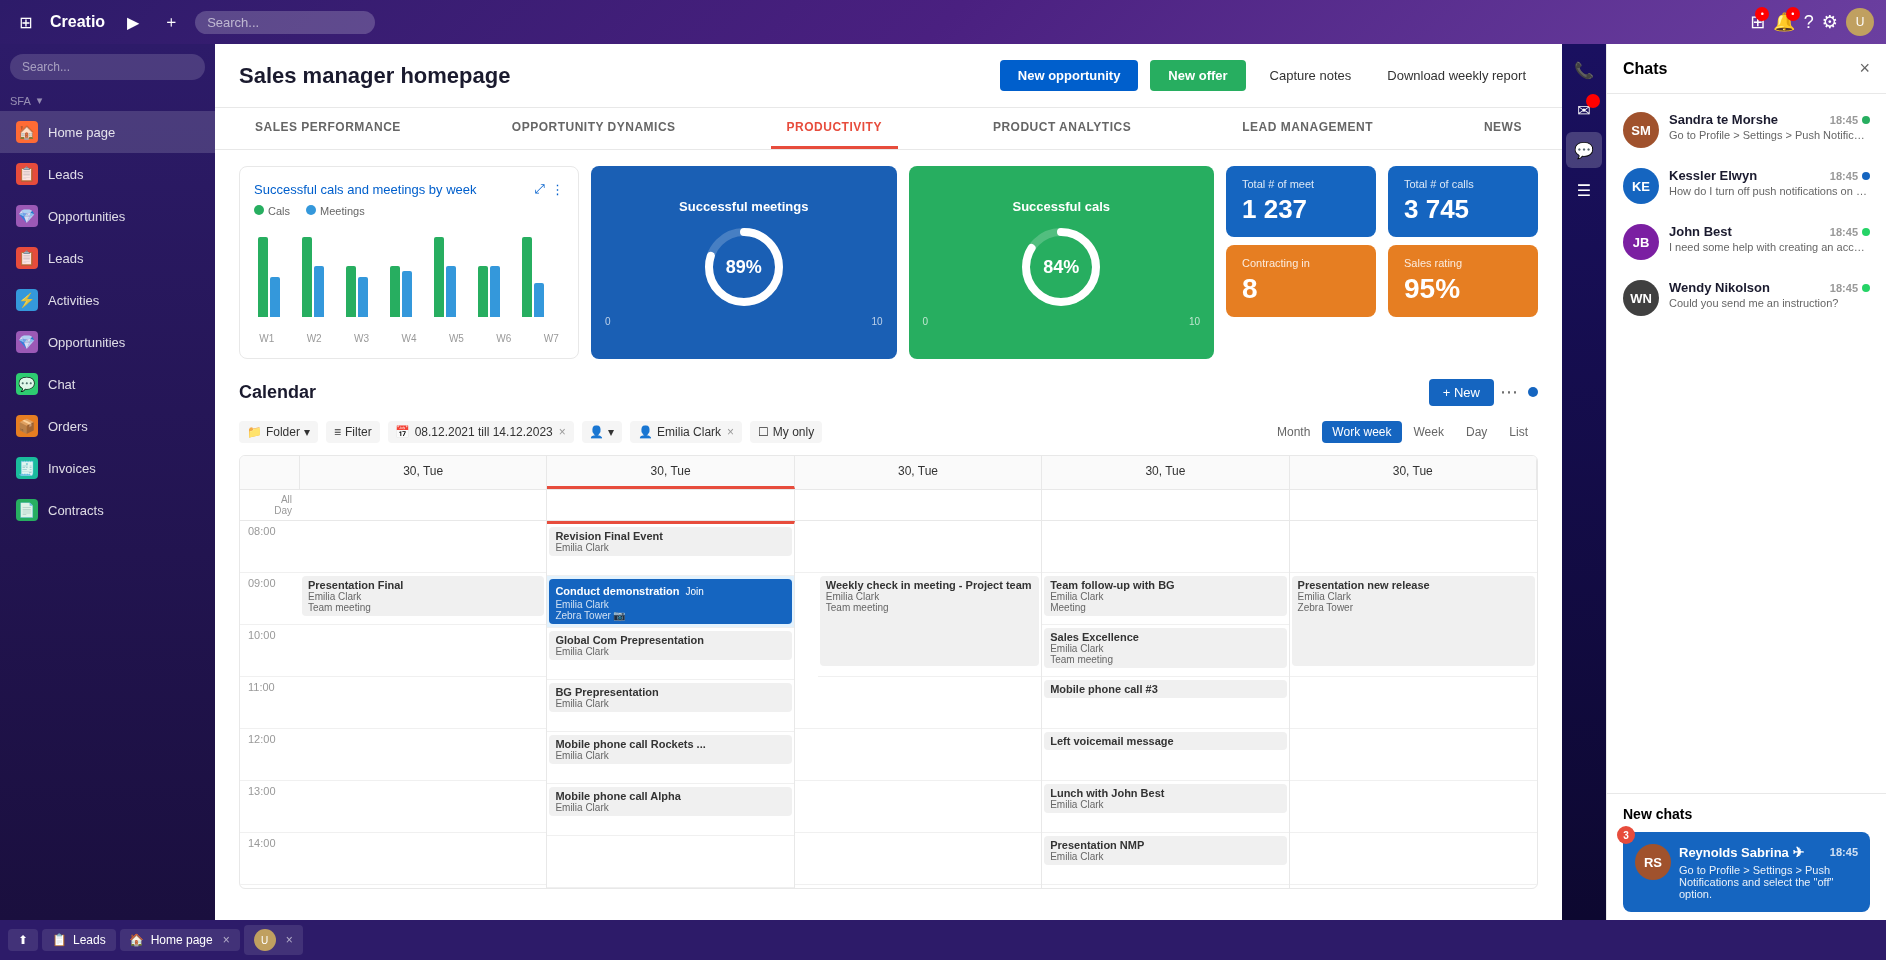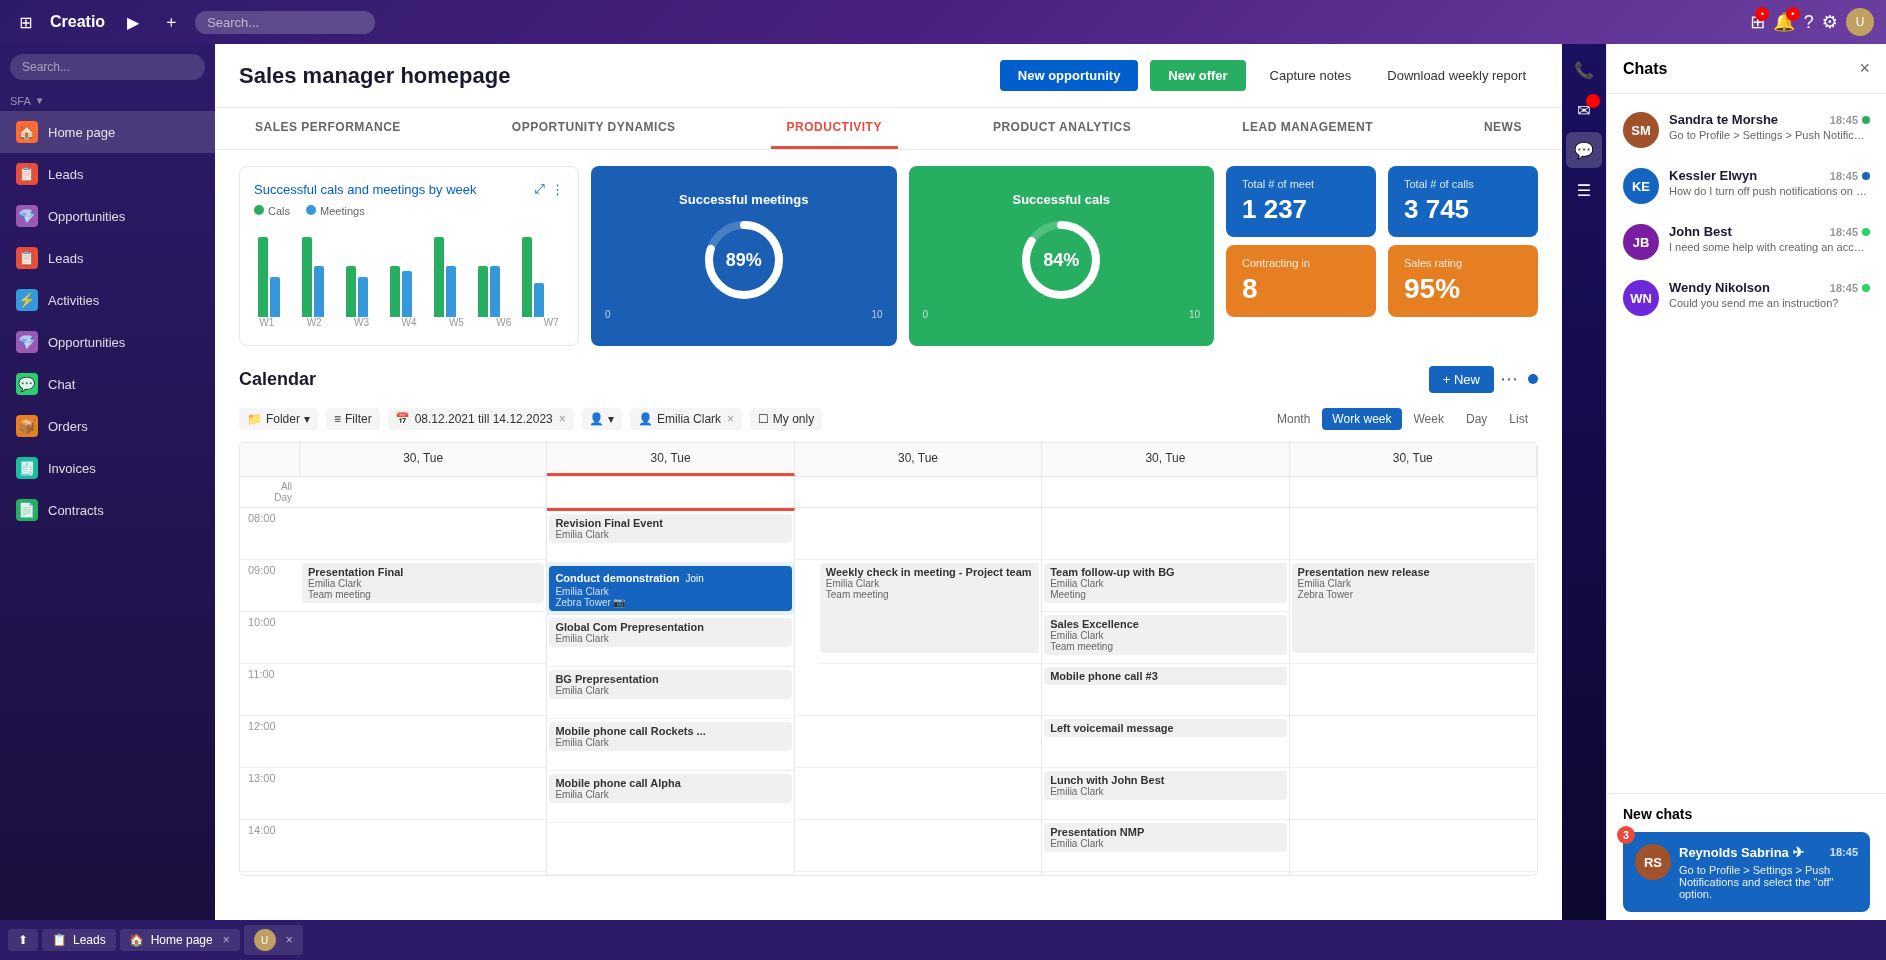--- a/index.html
+++ b/index.html
@@ -79,21 +79,21 @@
       flex: 0 0 340px; min-height: 180px;
     }
     .chart-title { font-size: 13px; color: #005fcc; font-weight: 500; margin-bottom: 8px; display: flex; align-items: center; gap: 6px; }
     .chart-legend { display: flex; gap: 16px; font-size: 11px; color: #666; margin-bottom: 10px; }
     .legend-dot { width: 10px; height: 10px; border-radius: 50%; display: inline-block; margin-right: 4px; }
     .chart-bars { display: flex; align-items: flex-end; gap: 6px; height: 90px; padding: 0 4px; }
     .bar-group { display: flex; gap: 2px; align-items: flex-end; flex: 1; }
     .bar { width: 10px; border-radius: 2px 2px 0 0; }
     .bar-green { background: #27ae60; }
     .bar-blue { background: #3498db; }
-    .chart-labels { display: flex; gap: 22px; margin-top: 0; justify-content: space-between; }
+    .chart-labels { display: flex; gap: 22px; margin-top: 16px; justify-content: space-between; }
     .chart-label { flex: 1; text-align: center; font-size: 10px; color: #999; }
 
     
     .donut-card {
       border-radius: 8px; padding: 14px; display: flex; flex-direction: column; align-items: center; justify-content: center;
       min-width: 140px; flex: 1; position: relative;
     }
     .donut-card-blue { background: #1a5fb4; }
     .donut-card-green { background: #27ae60; }
     .donut-label { color: white; font-size: 13px; font-weight: 600; margin-bottom: 8px; text-align: center; }
@@ -149,21 +149,21 @@
     .chat-panel-header { display: flex; align-items: center; padding: 14px 16px; border-bottom: 1px solid #e8e8e8; }
     .chat-panel-title { font-size: 16px; font-weight: 600; flex: 1; }
     .chat-close { background: none; border: none; font-size: 18px; color: #666; cursor: pointer; }
 
     .chat-list { flex: 1; overflow-y: auto; padding: 8px 0; }
     .chat-item { display: flex; gap: 10px; padding: 10px 16px; cursor: pointer; }
     .chat-avatar { width: 36px; height: 36px; border-radius: 50%; flex-shrink: 0; display: flex; align-items: center; justify-content: center; font-size: 13px; font-weight: 600; color: white; }
     .av-brown { background: #a0522d; }
     .av-blue { background: #1565c0; }
     .av-purple { background: #7b1fa2; }
-    .av-teal { background: #6d28d9; }
+    .av-teal { background: #404040; }
     .chat-info { flex: 1; min-width: 0; }
     .chat-name { font-size: 13px; font-weight: 600; color: #1a1a2e; display: flex; align-items: center; gap: 4px; }
     .chat-time { font-size: 11px; color: #999; margin-left: auto; }
     .chat-status { width: 8px; height: 8px; border-radius: 50%; }
     .status-online { background: #27ae60; }
     .status-blue { background: #1565c0; }
     .status-whatsapp { background: #25d366; }
     .chat-preview { font-size: 11px; color: #666; margin-top: 2px; white-space: nowrap; overflow: hidden; text-overflow: ellipsis; }
 
     .new-chats-section { border-top: 1px solid #e8e8e8; padding: 12px 16px 0; }

